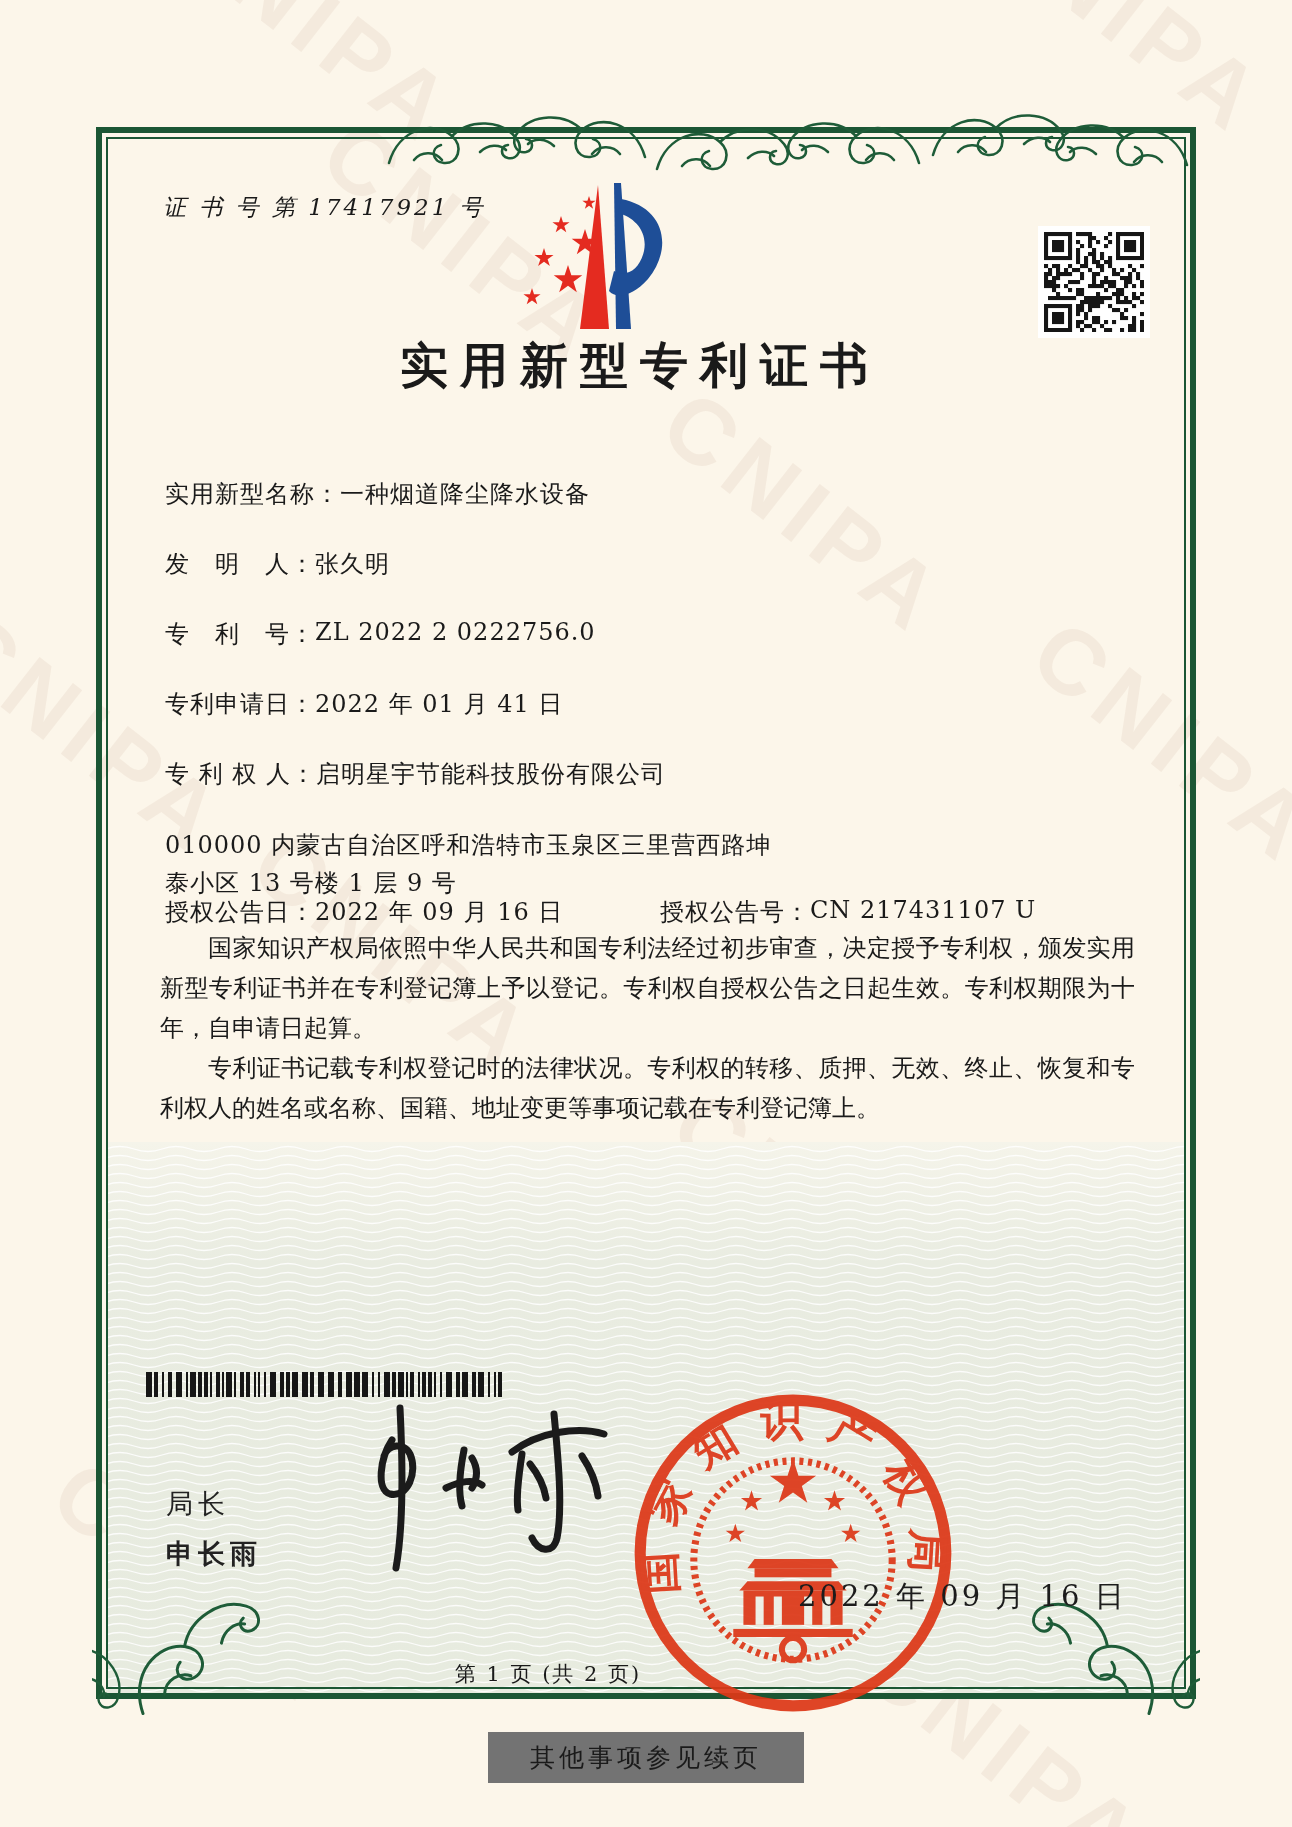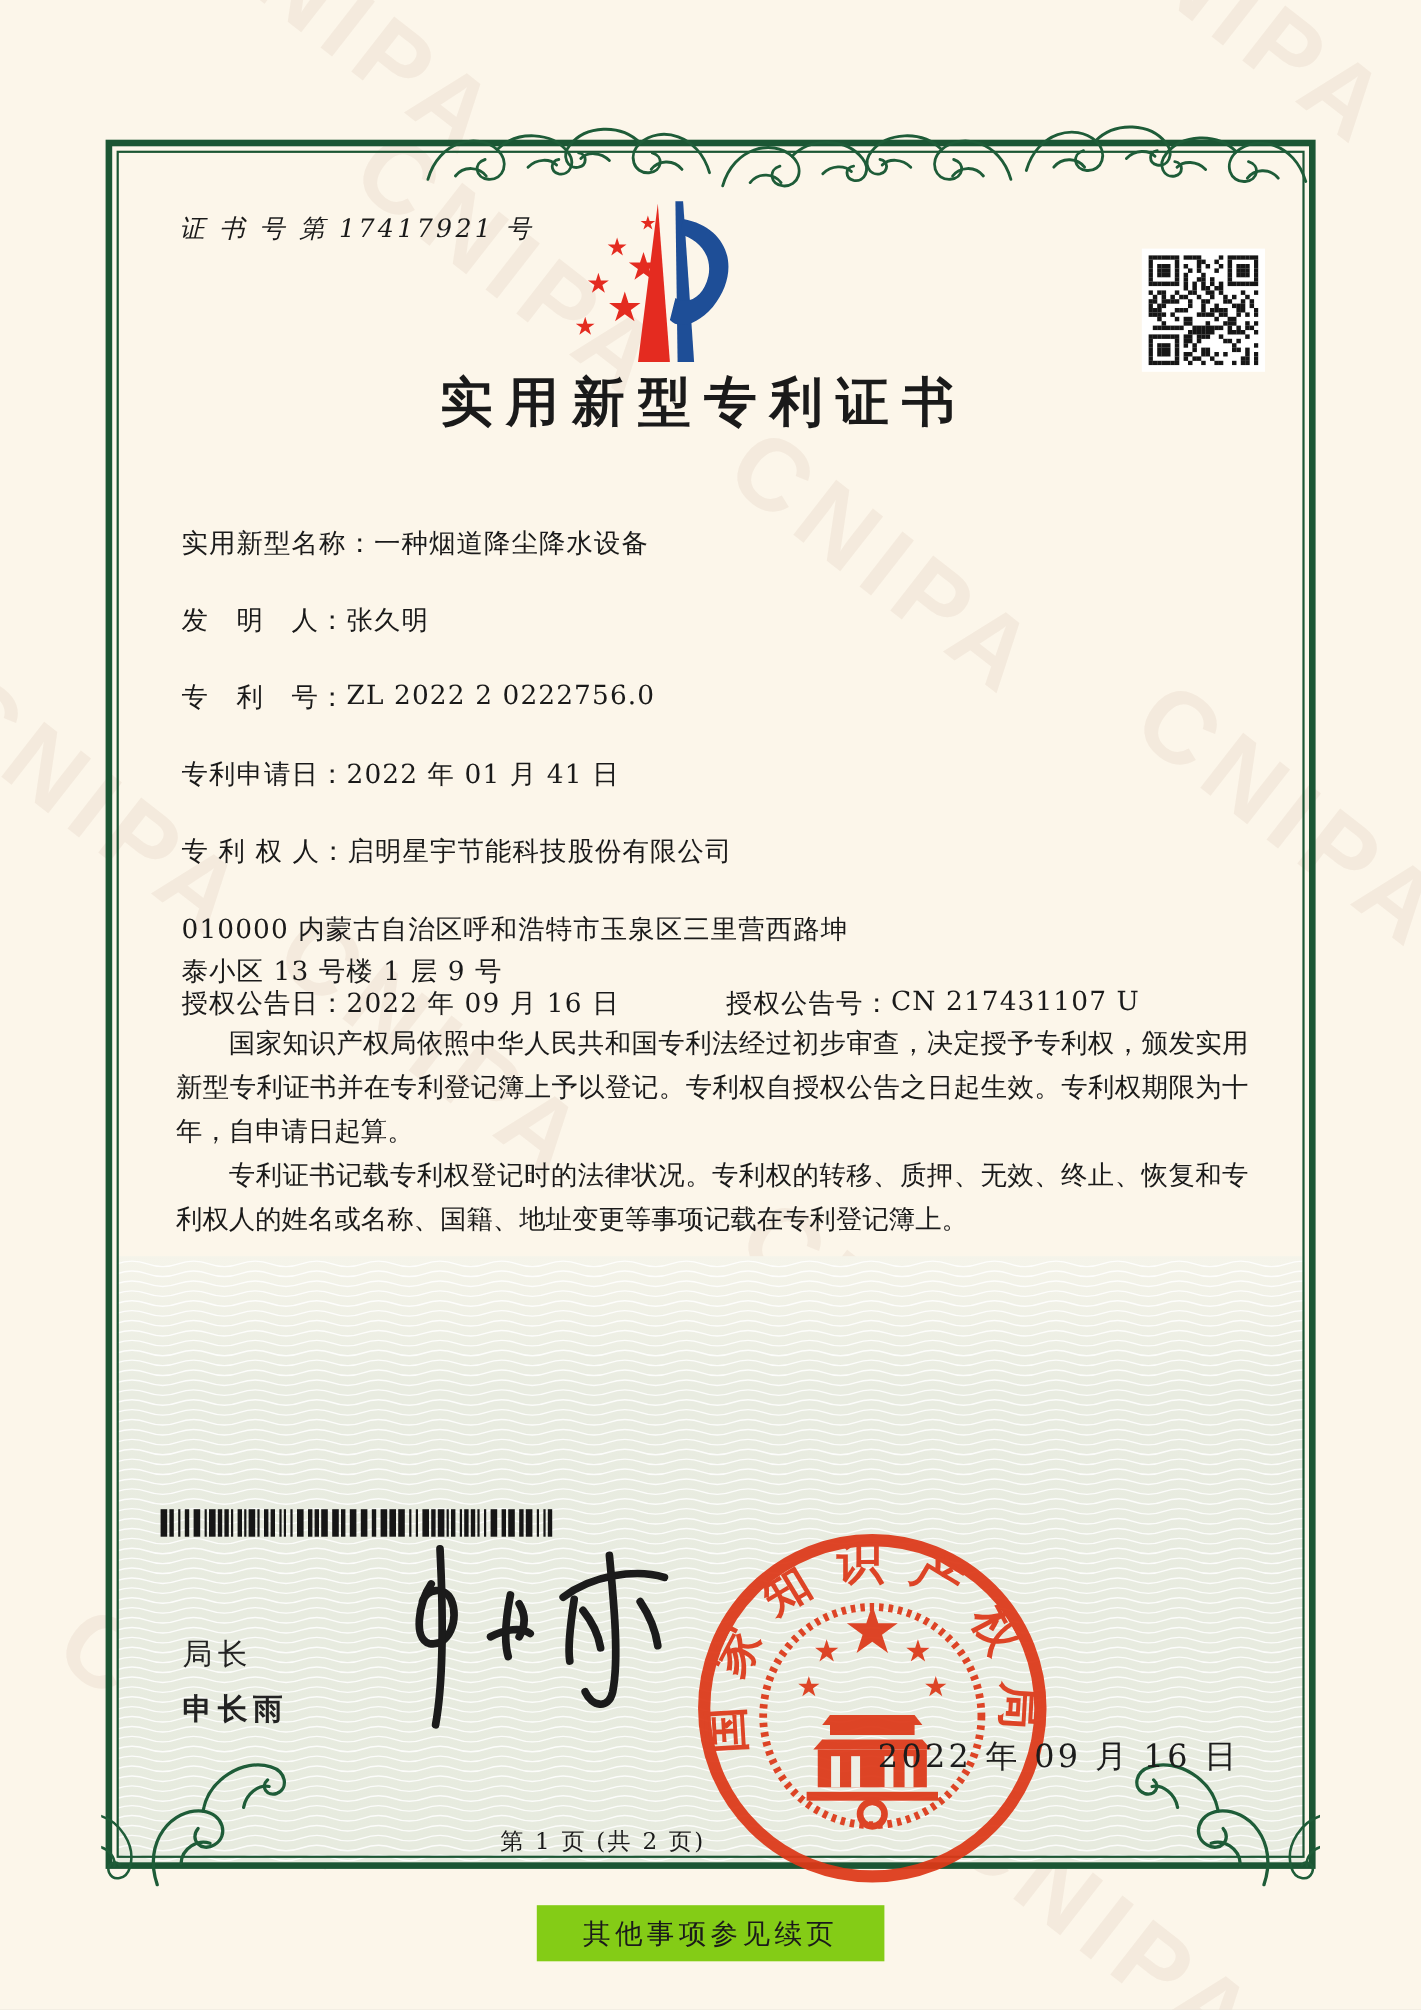--- a/index.html
+++ b/index.html
@@ -70,21 +70,21 @@
     position:absolute;left:798px;top:1577px;z-index:7;font-size:29px;
     letter-spacing:3px;color:#1c1c1c;white-space:nowrap;
   }
   
   .page-no{
     position:absolute;left:96px;top:1660px;width:904px;text-align:center;
     font-size:21px;letter-spacing:2px;z-index:5;
   }
   .note{position:absolute;left:0;top:1732px;width:1292px;text-align:center;z-index:5;}
   .note span{
-    display:inline-block;background:#84cc16;padding:9px 42px;
+    display:inline-block;background:#737373;padding:9px 42px;
     font-size:25px;letter-spacing:4px;
   }
   .defs{position:absolute;width:0;height:0;overflow:hidden;}
 </style>
 </head>
 <body>
 
 <div class="page">
 
   <svg class="defs" aria-hidden="true">

